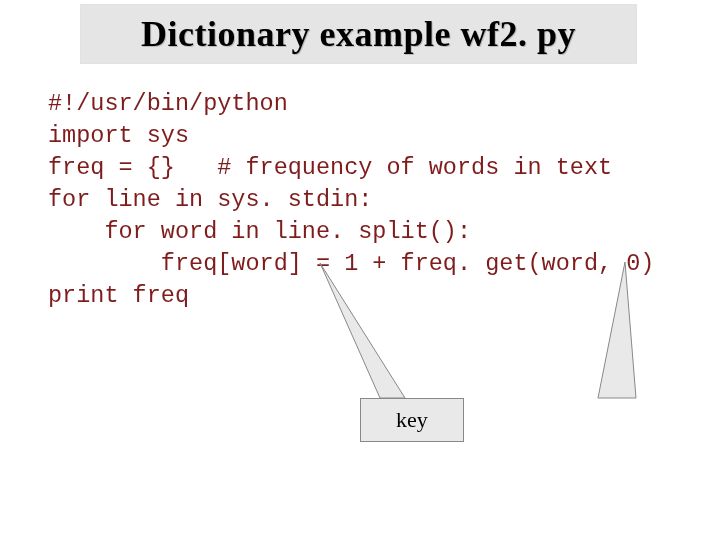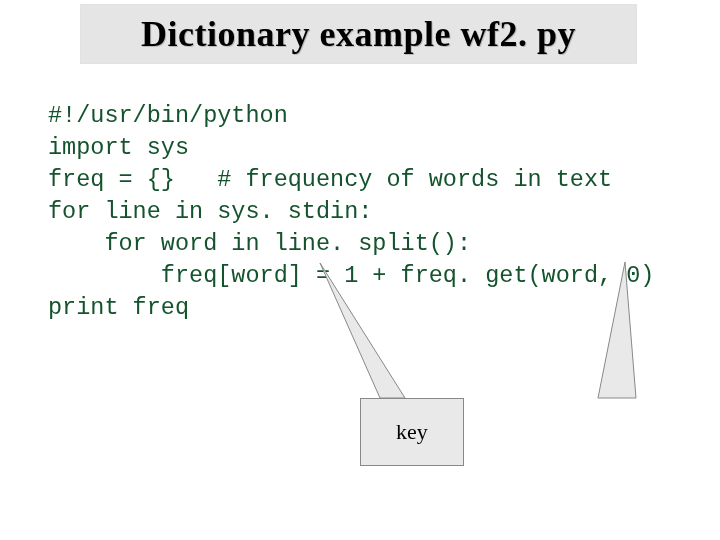--- a/index.html
+++ b/index.html
@@ -32,40 +32,40 @@
   .title-box h1 {
     margin: 0;
     font-size: 36px;
     font-weight: bold;
     letter-spacing: 0.5px;
     text-shadow: 1px 1px 0 #bbb;
   }
   .code-block {
     position: absolute;
     left: 48px;
-    top: 100px;
+    top: 88px;
     font-family: "Courier New", Courier, monospace;
     font-size: 23.5px;
     line-height: 32px;
     white-space: pre;
-    color: #14532d;
+    color: #7f1d1d;
   }
   .callout-box {
     position: absolute;
     background: #e9e9e9;
     border: 1px solid #888;
     font-family: "Times New Roman", Times, serif;
     font-size: 22px;
     line-height: 26px;
     color: #000;
     display: flex;
     align-items: center;
     justify-content: center;
     text-align: center;
-    padding: 16px 10px;
+    padding: 4px 10px;
   }
   #callout-key {
     left: 360px;
     top: 398px;
     width: 82px;
     height: 34px;
   }
   #callout-default {
     left: 542px;
     top: 398px;

